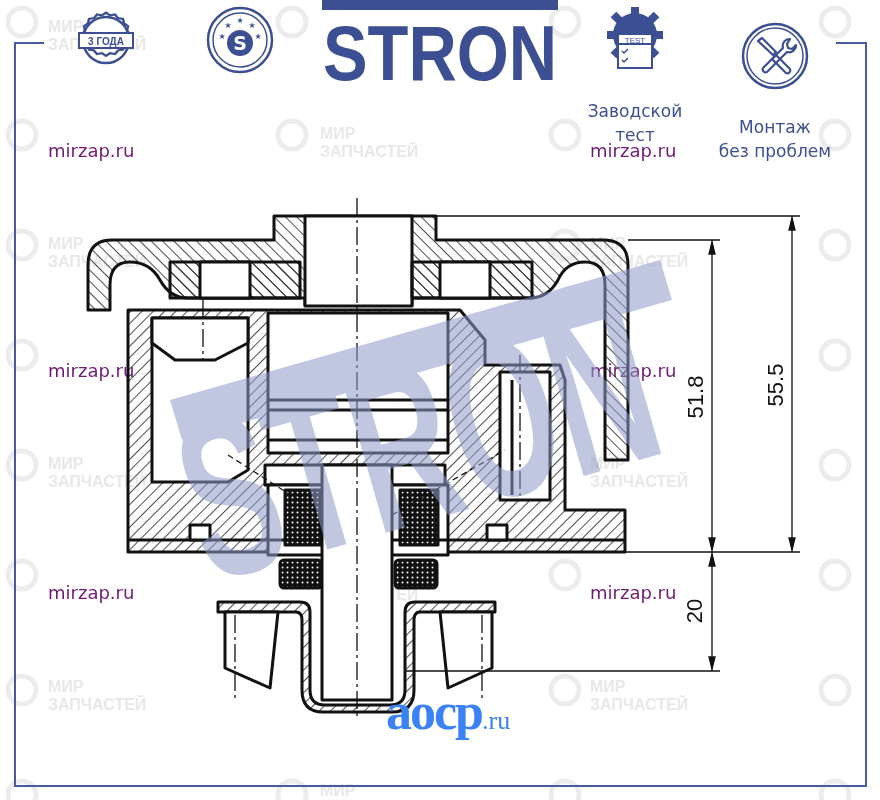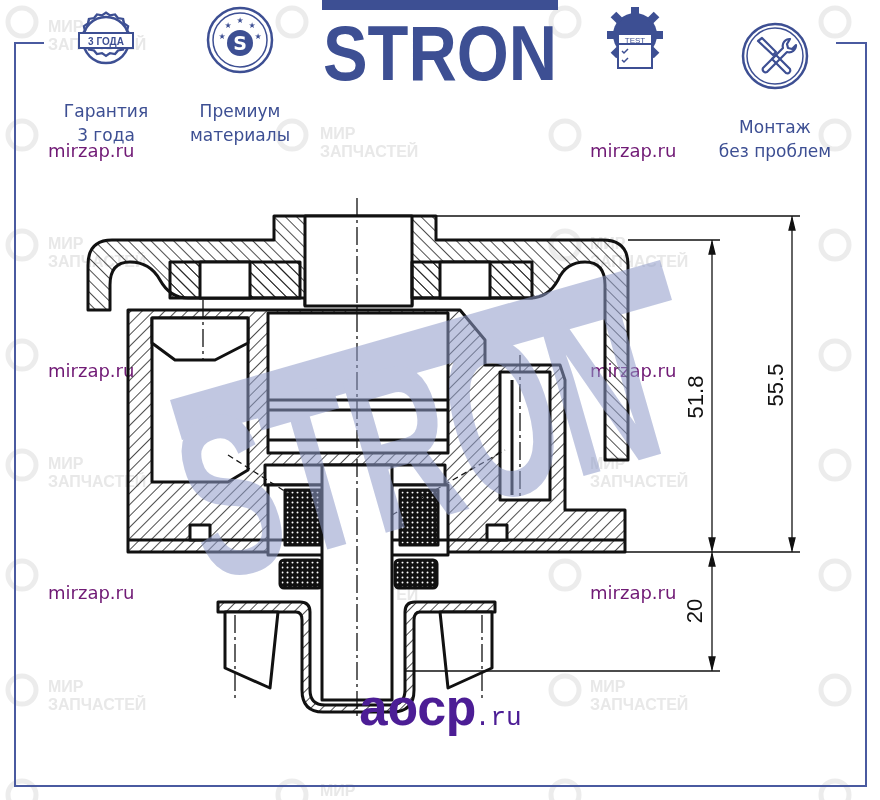--- a/index.html
+++ b/index.html
@@ -5,21 +5,21 @@
   html, body { margin:0; padding:0; }
   body { width:880px; height:800px; background:#ffffff; position:relative; overflow:hidden; font-family:"DejaVu Sans", sans-serif; }
   .abs { position:absolute; }
   .feature { position:absolute; width:130px; text-align:center; }
   .feature .icon { width:70px; height:70px; margin:0 auto; }
   .feature .label { margin-top:20px; color:#3d4f93; font-size:17px; line-height:24px; font-family:"DejaVu Sans", sans-serif; }
   .frame { position:absolute; background:#4a5aa0; }
   .wm { position:absolute; color:#e8e8e8; font-family:"Liberation Sans", sans-serif; font-weight:bold; font-size:16px; line-height:18px; }
   .wm-url { position:absolute; color:#701a75; font-family:"DejaVu Sans", sans-serif; font-size:18px; }
   .dim { position:absolute; font-family:"Liberation Sans", sans-serif; font-size:22px; color:#111; transform:rotate(-90deg); transform-origin:center; }
-  .aocp { position:absolute; color:#4c1d95; font-family:Liberation Mono, monospace; font-weight:bold; }
+  .aocp { position:absolute; color:#3b82f6; font-family:Liberation Serif, serif; font-weight:bold;margin-left:28px; }
   .logo { position:absolute; left:322px; top:0px; width:236px; height:82px; }
 </style>
 </head>
 <body>
 
 <div>
   <div class="wm" style="left:48px;top:18px;"><span>МИР</span><br><span>ЗАПЧАСТЕЙ</span></div>
   <div class="wm-url" style="left:48px;top:140px;">mirzap.ru</div>
   <div class="wm" style="left:320px;top:125px;"><span>МИР</span><br><span>ЗАПЧАСТЕЙ</span></div>
   <div class="wm-url" style="left:590px;top:140px;">mirzap.ru</div>
@@ -79,38 +79,36 @@
 
 <div class="feature" style="left:41px;top:5px;">
   <svg class="icon" viewBox="0 0 70 70">
     <g fill="none" stroke="#3d4f93" stroke-width="2.5">
       <path d="M35 3 l4 3 5-1 3 4 5 1 1 5 4 3-1 5 3 4-3 4 1 5-4 3-1 5-5 1-3 4-5-1-4 3-4-3-5 1-3-4-5-1-1-5-4-3 1-5-3-4 3-4-1-5 4-3 1-5 5-1 3-4 5 1z" transform="translate(0,5) scale(1,0.9)"></path>
       <circle cx="35" cy="35" r="23"></circle>
     </g>
     <rect x="8" y="28" width="54" height="15" fill="#fff" stroke="#3d4f93" stroke-width="2"></rect>
     <text x="35" y="40" text-anchor="middle" font-size="10" font-weight="bold" fill="#3d4f93" font-family="Liberation Sans, sans-serif">3 ГОДА</text>
   </svg>
-  <div class="label"><span>Гарантия</span><br><span>3 года</span></div>
 </div>
 
 <div class="feature" style="left:175px;top:5px;">
   <svg class="icon" viewBox="0 0 70 70">
     <circle cx="35" cy="35" r="32" fill="none" stroke="#3d4f93" stroke-width="2.5"></circle>
     <circle cx="35" cy="35" r="27" fill="none" stroke="#3d4f93" stroke-width="1.5"></circle>
     <circle cx="35" cy="38" r="13" fill="#3d4f93"></circle>
     <text x="35" y="45" text-anchor="middle" font-size="19" font-weight="bold" fill="#fff" font-family="DejaVu Sans, sans-serif">S</text>
     <g fill="#3d4f93" font-size="8" font-family="DejaVu Sans, sans-serif" text-anchor="middle">
       <text x="35" y="18">★</text>
         <text x="23" y="23">★</text>
         <text x="47" y="23">★</text>
         <text x="17" y="34">★</text>
         <text x="53" y="34">★</text>
     </g>
   </svg>
-  <div class="label"><span>Премиум</span><br><span>материалы</span></div>
 </div>
 
 <svg class="logo" viewBox="0 0 236 82">
   <rect x="0" y="0" width="236" height="10" fill="#3d4f93"></rect>
   <text x="118" y="80" text-anchor="middle" font-size="78" font-weight="bold" fill="#3d4f93" font-family="Liberation Sans, sans-serif" textLength="234" lengthAdjust="spacingAndGlyphs">STRON</text>
 </svg>
 
 <div class="feature" style="left:570px;top:5px;">
   <svg class="icon" viewBox="0 0 70 70">
     <g fill="#3d4f93">
@@ -122,20 +120,21 @@
       <rect x="13" y="8" width="8" height="10" transform="rotate(-45 17 13)"></rect>
         <rect x="49" y="8" width="8" height="10" transform="rotate(45 53 13)"></rect>
       <rect x="13" y="42" width="8" height="10" transform="rotate(45 17 47)"></rect>
         <rect x="49" y="42" width="8" height="10" transform="rotate(-45 53 47)"></rect>
     </g>
     <rect x="18" y="29" width="34" height="34" fill="#fff" stroke="#3d4f93" stroke-width="2"></rect>
     <rect x="18" y="29" width="34" height="10" fill="#fff" stroke="#3d4f93" stroke-width="2"></rect>
     <text x="35" y="37.5" text-anchor="middle" font-size="8" fill="#3d4f93" font-family="Liberation Sans, sans-serif">TEST</text>
     <path d="M22 46 l2 2 4-4 M22 55 l2 2 4-4" fill="none" stroke="#3d4f93" stroke-width="1.5"></path>
   </svg>
+  <div class="label"><span>Заводской</span><br><span>тест</span></div>
 </div>
 
 <div class="feature" style="left:710px;top:21px;">
   <svg class="icon" viewBox="0 0 70 70">
     <circle cx="35" cy="35" r="32" fill="none" stroke="#3d4f93" stroke-width="2.5"></circle>
     <circle cx="35" cy="35" r="28" fill="none" stroke="#3d4f93" stroke-width="1.5"></circle>
     <g fill="none" stroke="#3d4f93" stroke-width="2.2" stroke-linejoin="round">
       <path d="M18 20 l4-3 14 14 -3 3z"></path>
       <path d="M36 34 l14 14 a3 3 0 0 1 -4 4 l-14 -14z"></path>
       <path d="M50 18 a7 7 0 0 0 -7 9 l-20 20 a3 3 0 0 0 4 4 l20 -20 a7 7 0 0 0 9 -7 l-4 4 -4 -1 -1 -4z"></path>

